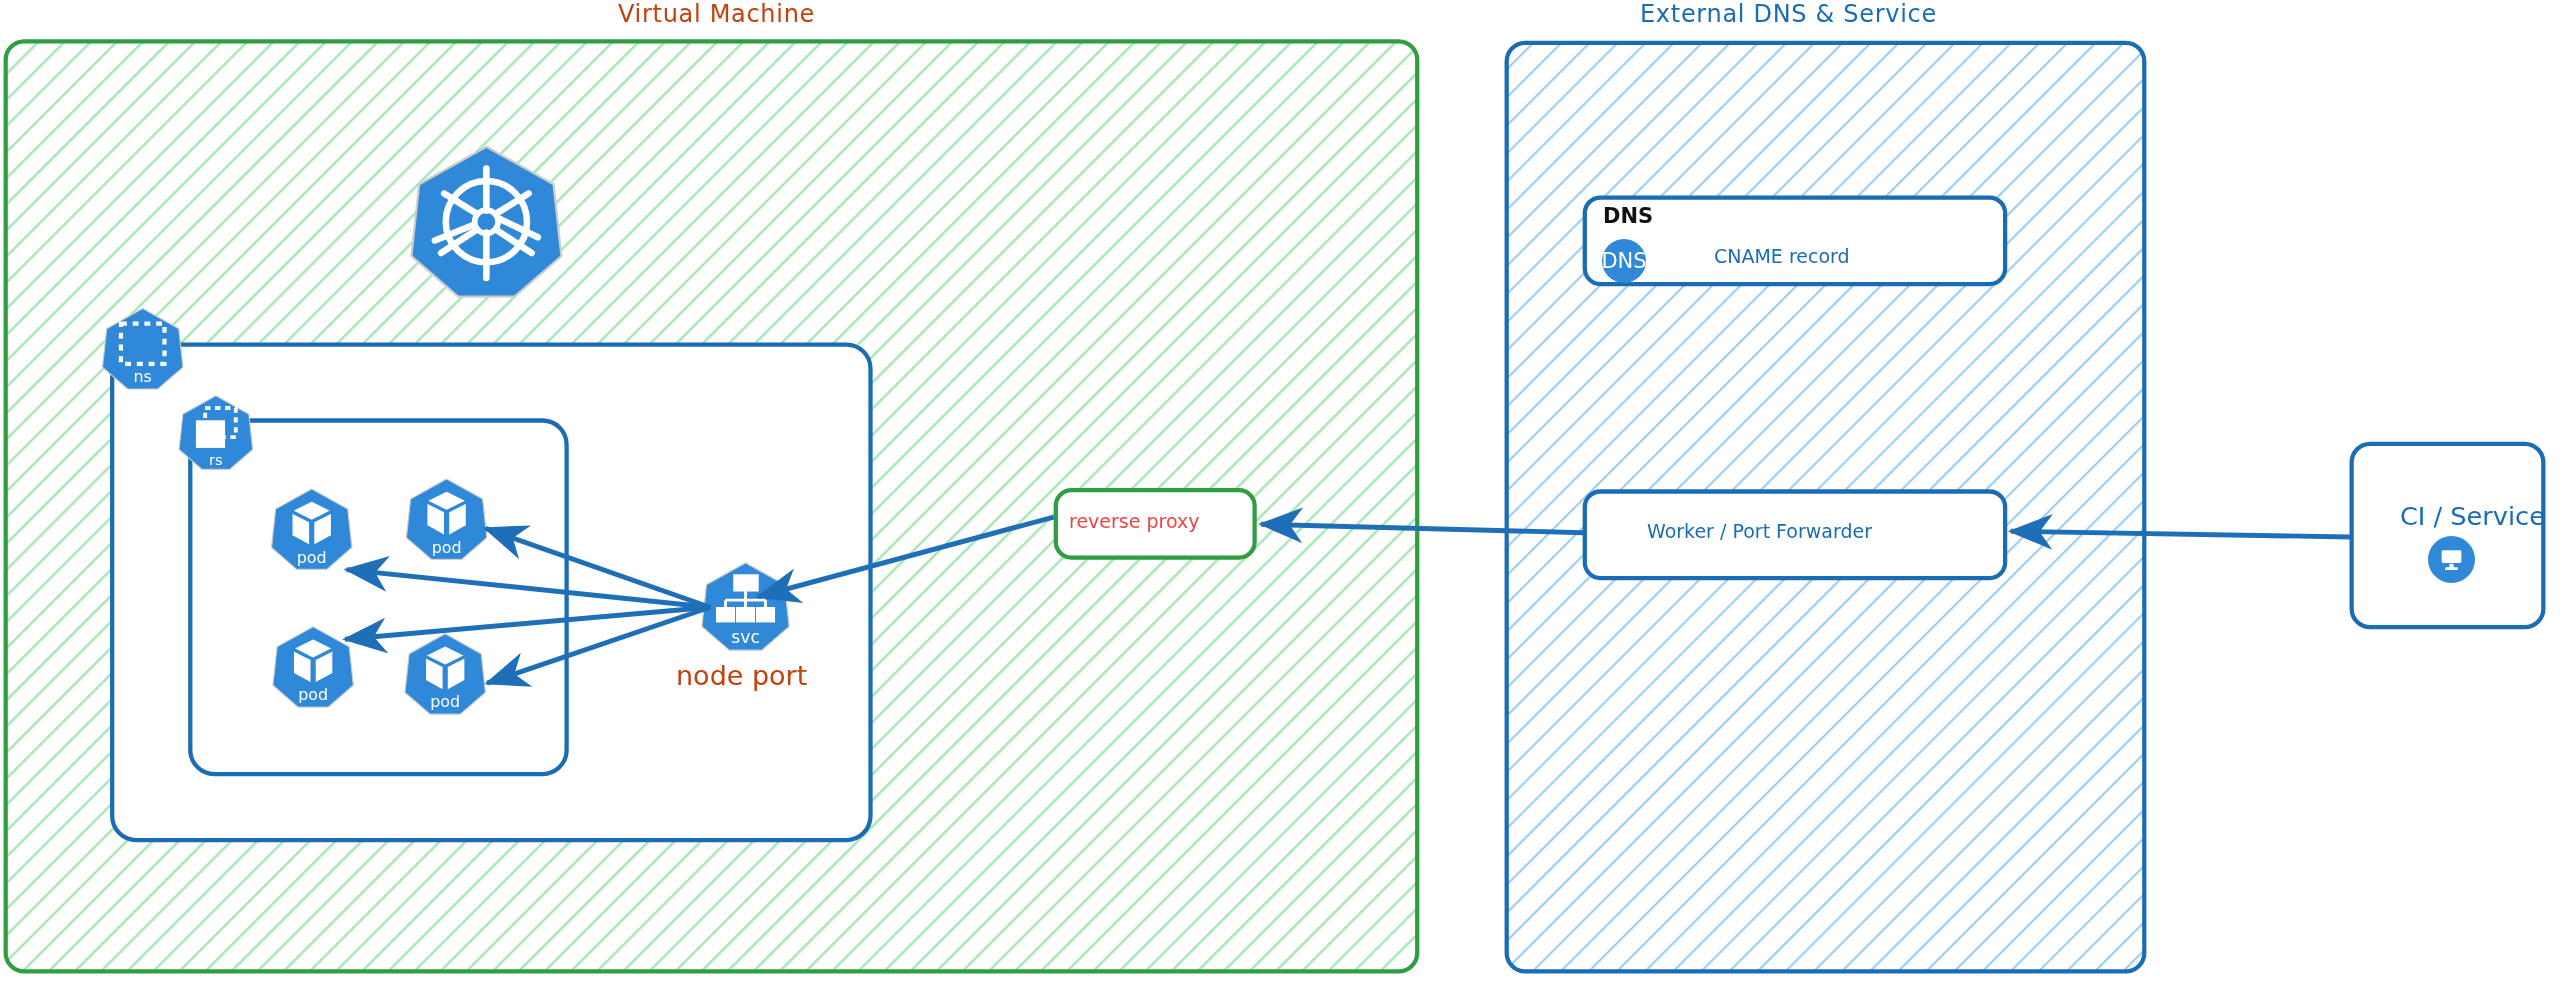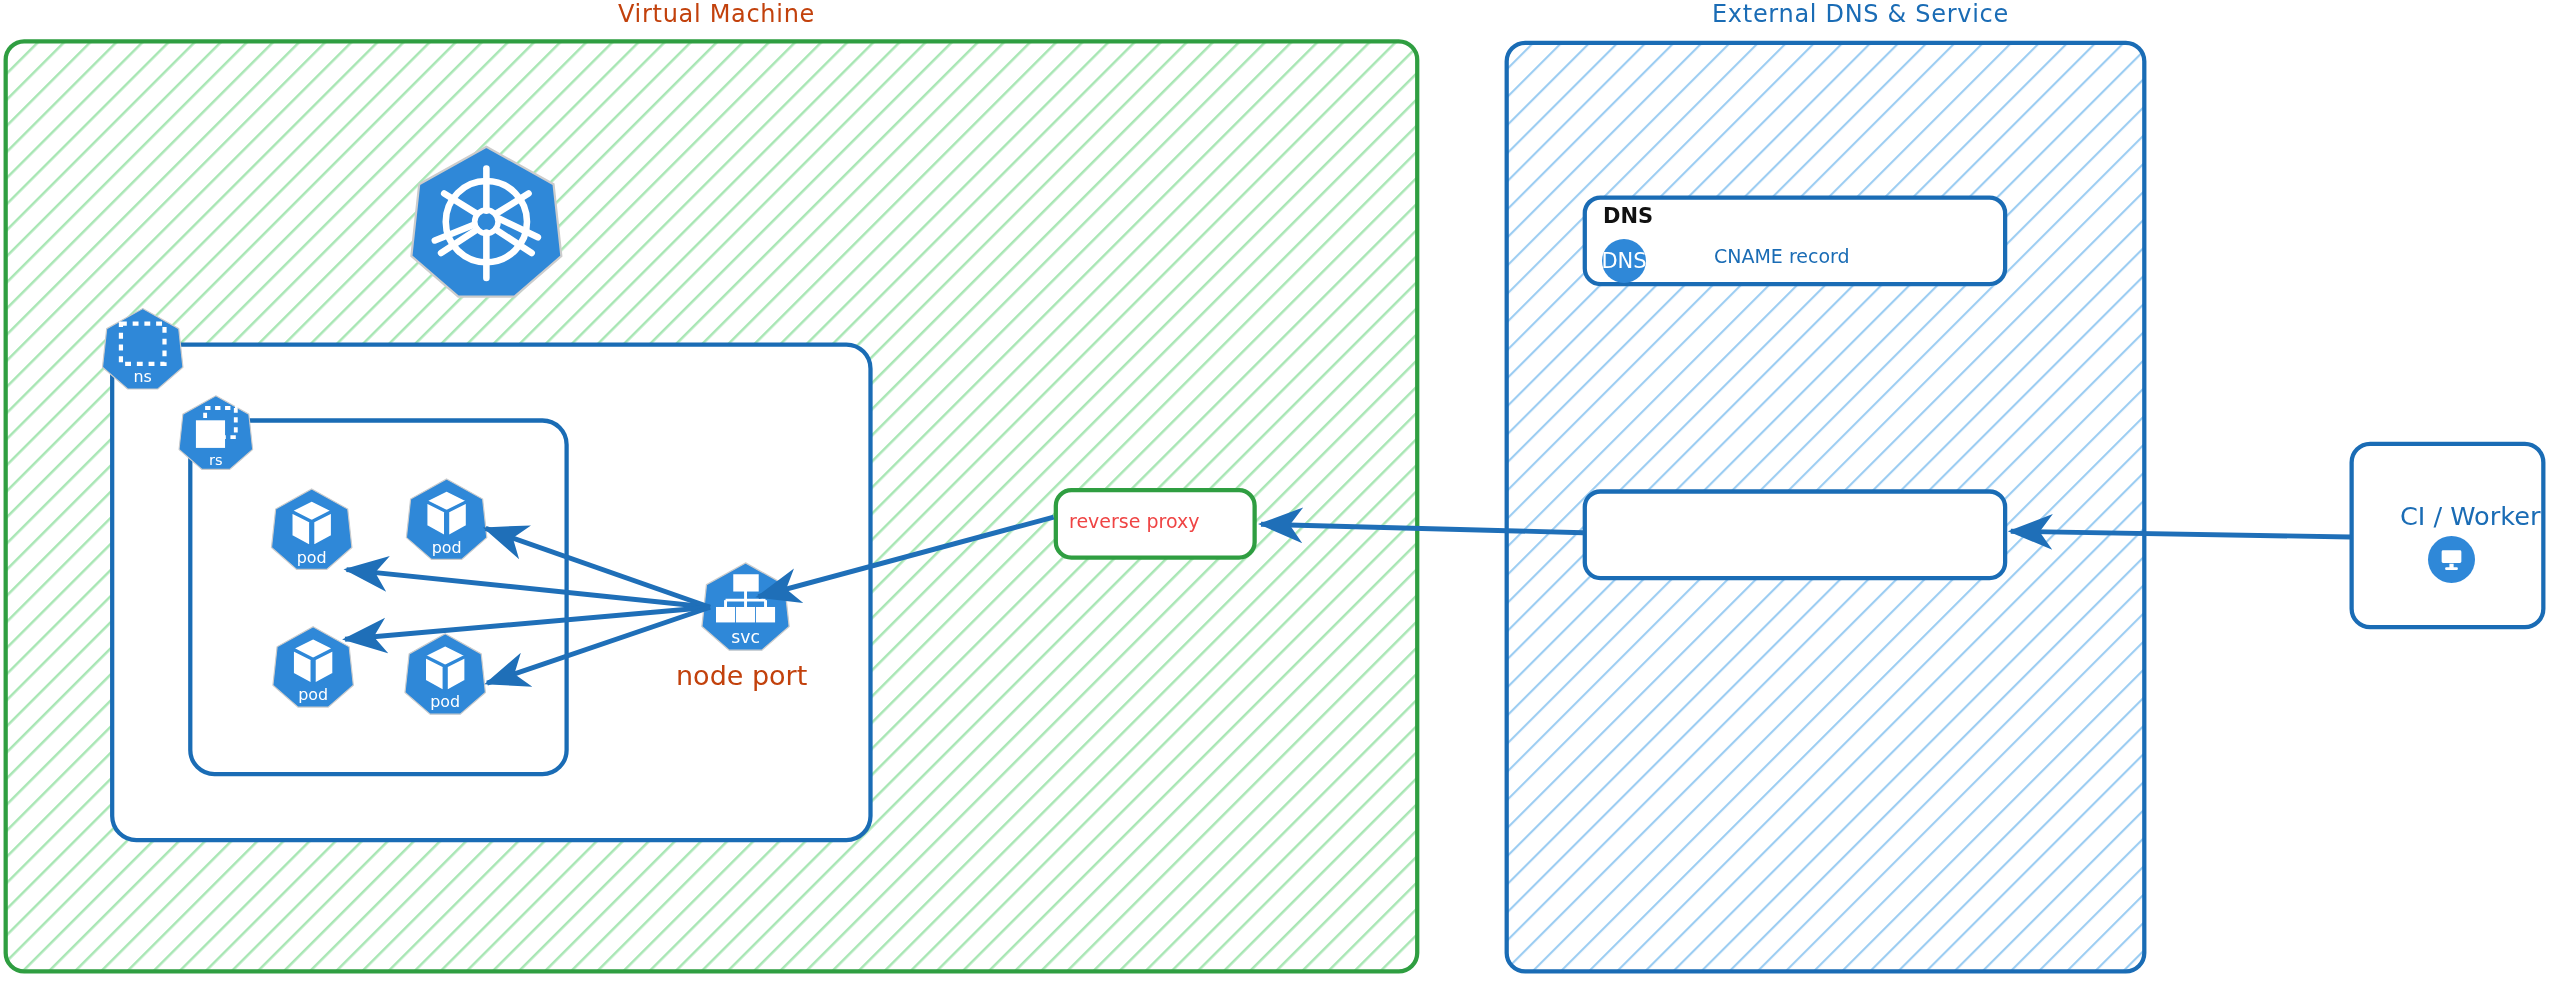--- a/index.html
+++ b/index.html
@@ -171,34 +171,35 @@
       <line x1="1000" y1="855" x2="486" y2="900"></line>
       <line x1="1000" y1="855" x2="686" y2="962"></line>
       <line x1="1484" y1="728" x2="1068" y2="840"></line>
       <line x1="2230" y1="750" x2="1776" y2="738"></line>
       <line x1="3310" y1="756" x2="2832" y2="748"></line>
     </g>
   </svg>
 
   <div class="txt grp-title green" style="left:618px;top:0px;">Virtual Machine</div>
 
-  <div class="txt grp-title blue" style="left:1712px;top:0px;">External DNS &amp; Service</div>
+  <div class="txt grp-title blue" style="left:1640px;top:0px;">External DNS &amp; Service</div>
 
   <div class="txt node-cap" style="left:676px;top:660px;">node port</div>
 
   <div class="txt box-label green" style="left:1069px;top:510px;">reverse proxy</div>
 
   <div class="txt small-black" style="left:1603px;top:204px;">DNS</div>
 
   <div class="dns-circle" style="left:1602px;top:239px;width:44px;height:44px;">DNS</div>
 
   <div class="txt box-label blue" style="left:1714px;top:245px;">CNAME record</div>
 
-
-  <div class="txt box-label blue" style="left:2400px;top:501px;font-size:25.6px;">CI / Worker</div>
+  <div class="txt box-label blue" style="left:1647px;top:520px;">Worker / Port Forwarder</div>
+
+  <div class="txt box-label blue" style="left:2400px;top:501px;font-size:25.6px;">CI / Service</div>
 
   <div class="laptop-circle" style="left:2428px;top:536px;width:47px;height:47px;">
     <svg width="31" height="31" viewBox="0 0 44 44">
       <rect x="7" y="8" width="30" height="20" rx="3" ry="3" fill="#ffffff" stroke="#2f88d8" stroke-width="2"></rect>
       <rect x="19" y="28" width="6" height="6" fill="#ffffff"></rect>
       <rect x="13" y="33" width="18" height="4" rx="1.5" fill="#ffffff"></rect>
     </svg>
   </div>
 
 </div>

